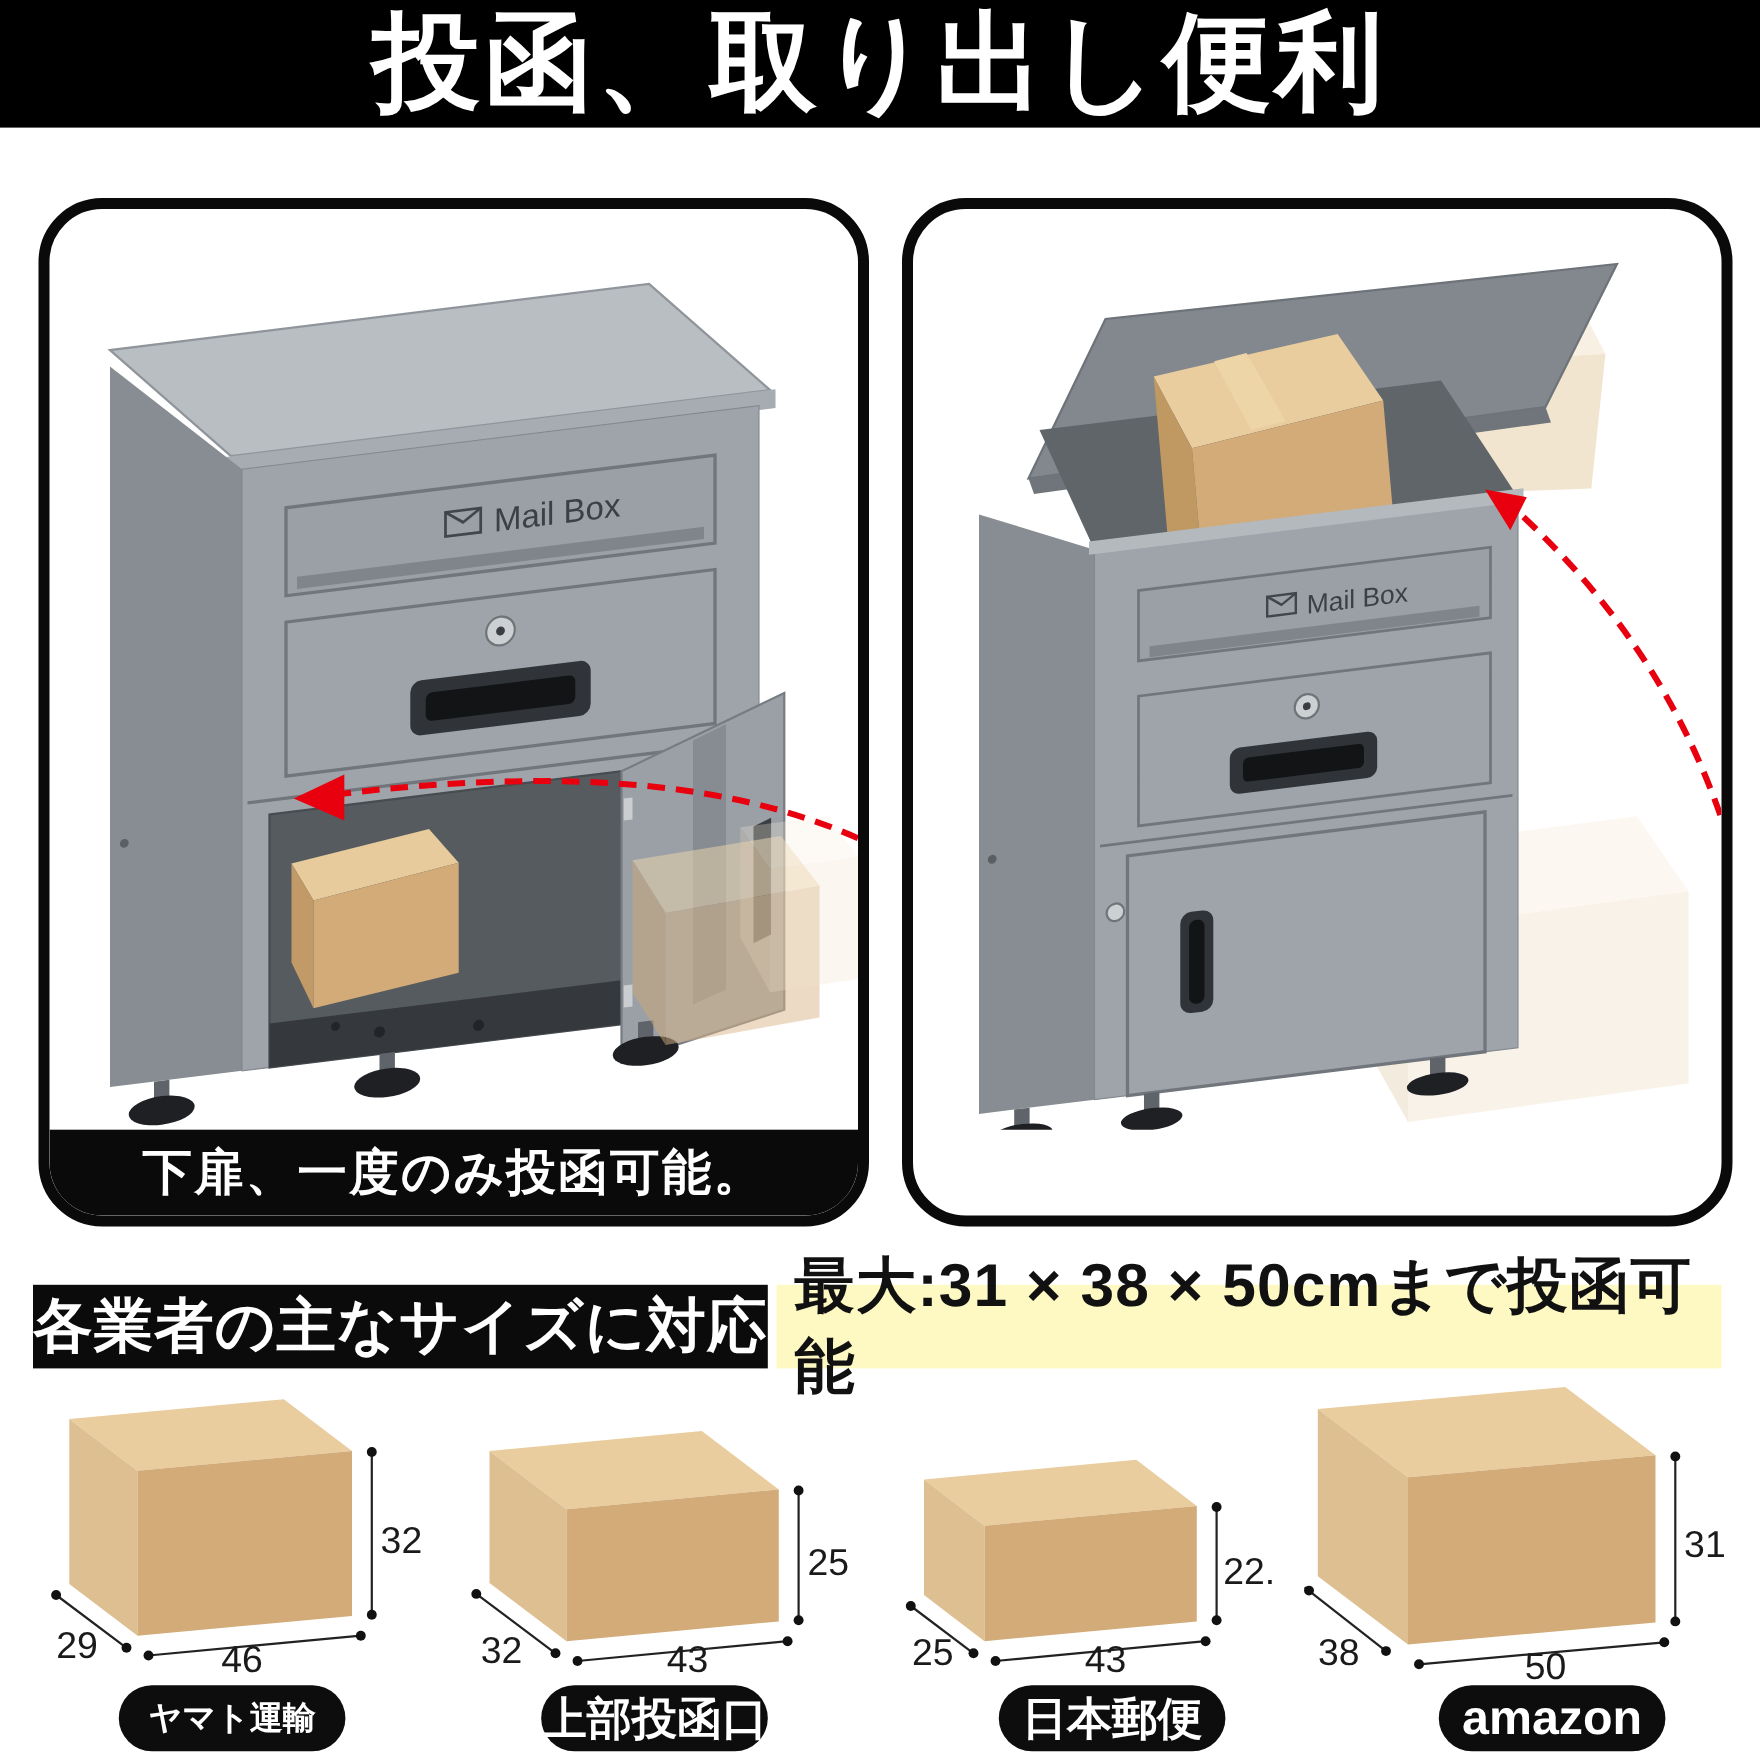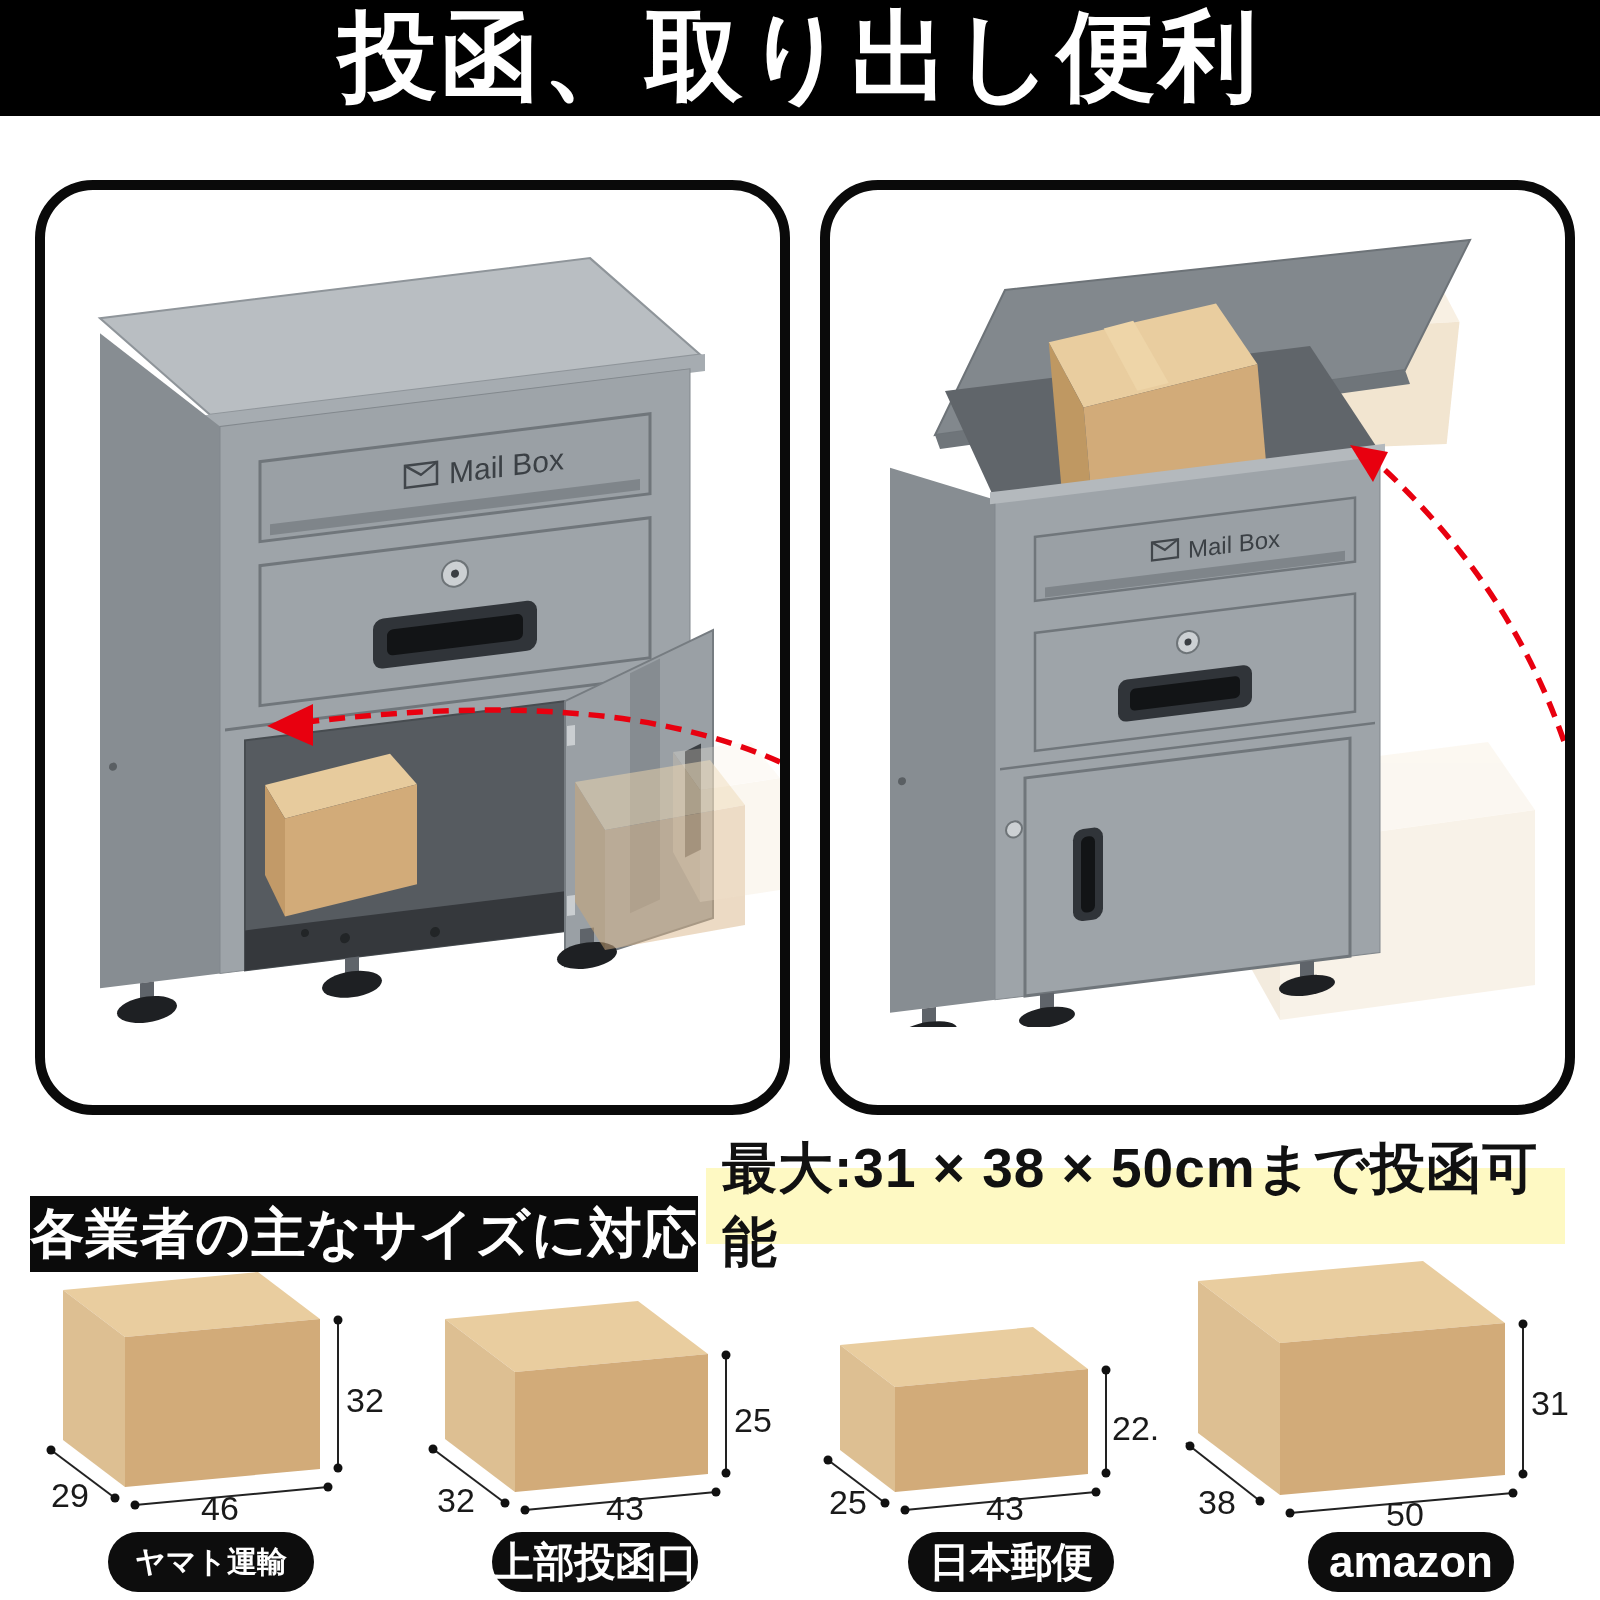--- a/index.html
+++ b/index.html
@@ -10,21 +10,21 @@
           font-size:98px;font-weight:bold;letter-spacing:4px;}
   .panel{position:absolute;top:180px;width:755px;height:935px;background:#fff;
          border:10px solid #0a0a0a;border-radius:58px;box-sizing:border-box;overflow:hidden;}
   .panel.left{left:35px;}
   .panel.right{left:820px;}
   .scene{position:absolute;left:0;top:0;width:735px;height:837px;}
   .scene svg{display:block;width:735px;height:837px;}
   .caption{position:absolute;left:0;right:0;bottom:0;height:78px;background:#0a0a0a;
            color:#fff;display:flex;align-items:center;justify-content:center;
            font-size:45px;font-weight:600;letter-spacing:2px;}
-  .size-heading{position:absolute;left:30px;top:1196px;width:668px;height:76px;background:#0b0b0b;
+  .size-heading{position:absolute;left:30px;top:1168px;width:668px;height:76px;background:#0b0b0b;
            color:#fff;font-size:54px;font-weight:bold;display:flex;align-items:center;
            justify-content:center;letter-spacing:1px;}
   .size-note{position:absolute;left:706px;top:1168px;width:859px;height:76px;background:#fef9c3;
            color:#111;font-size:55px;font-weight:bold;display:flex;align-items:center;
            padding-left:16px;box-sizing:border-box;letter-spacing:1px;}
   .carrier-card{position:absolute;}
   .carrier-card svg{display:block;}
   .pill{position:absolute;top:1532px;height:60px;background:#0d0d0d;border-radius:30px;
         color:#fff;display:flex;align-items:center;justify-content:center;
         font-weight:bold;font-size:41px;}
@@ -104,20 +104,23 @@
         <polygon points="655,600 735,588 735,700 655,712" fill="#f1e3cd"></polygon>
         <polygon points="655,600 735,588 706,552 628,562" fill="#f8efe1"></polygon>
         <polygon points="628,562 655,600 655,712 628,662" fill="#e6d3b8"></polygon>
       </g>
 
       <g>
         <path d="M 735,572 C 600,512 430,512 262,532" fill="none" stroke="#e8000f" stroke-width="5.5" stroke-dasharray="16 10"></path>
         <polygon points="222,536 268,514 268,556" fill="#e8000f"></polygon>
       </g>
     </svg>
+  </div>
+  <div class="caption">
+    <span>下扉、一度のみ投函可能。</span>
   </div>
 </div>
 
 <div class="panel right">
   <div class="scene">
     <svg viewBox="0 0 735 837">
 
       <g opacity="0.45">
         <polygon points="450,655 705,620 658,552 408,584" fill="#f8efe1"></polygon>
         <polygon points="408,584 450,655 450,830 408,755" fill="#e6d3b8"></polygon>

